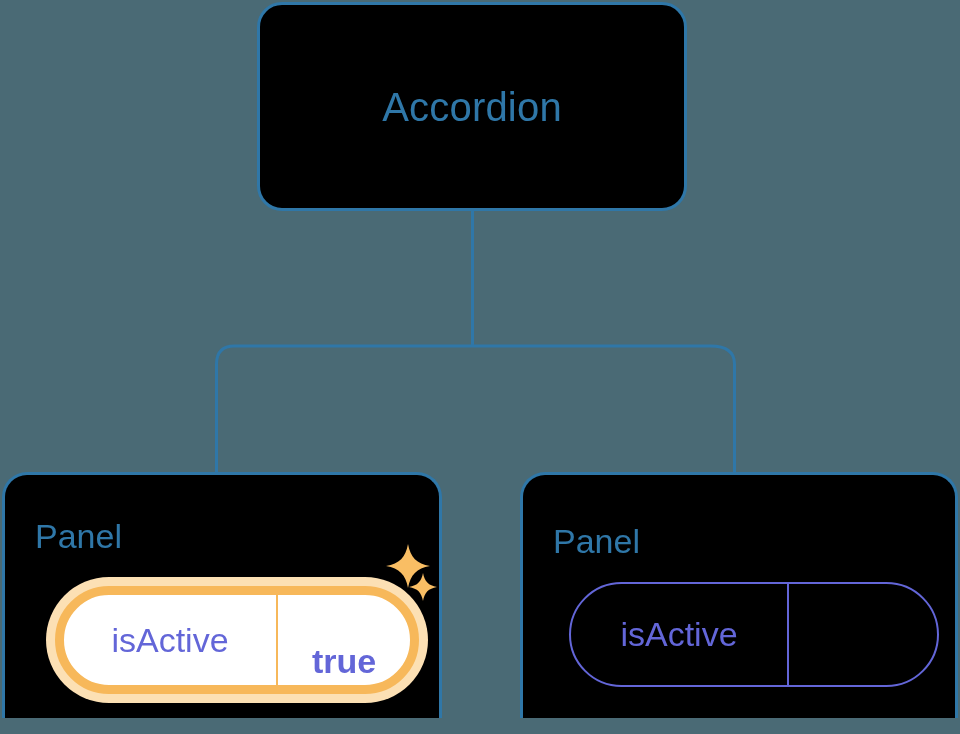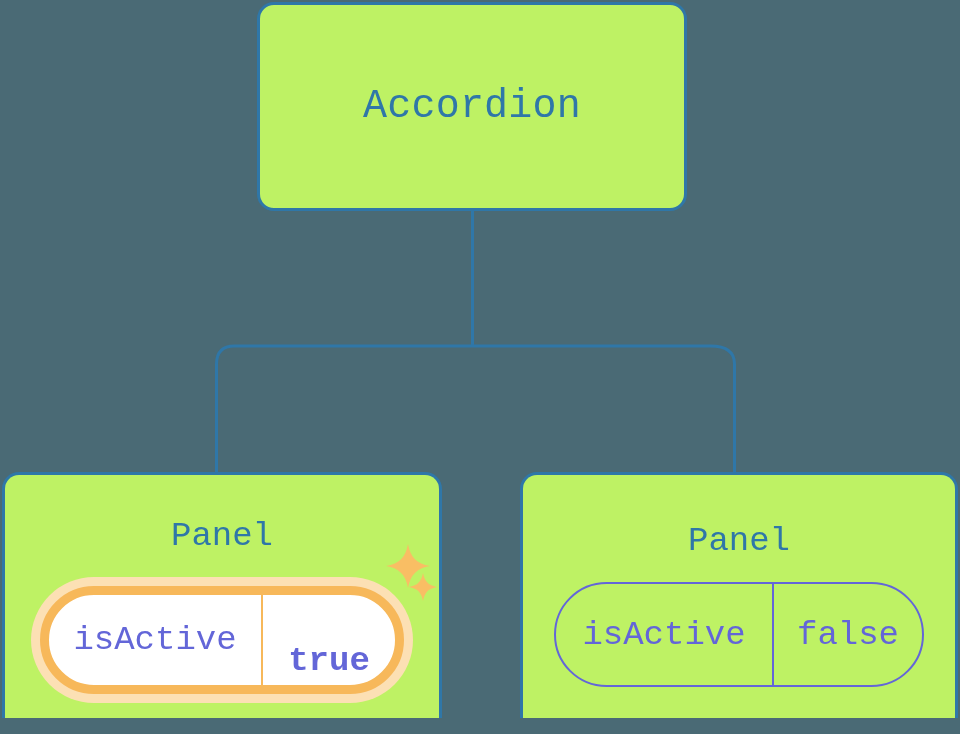--- a/index.html
+++ b/index.html
@@ -25,25 +25,24 @@
     left: 0;
     top: 0;
     width: 960px;
     height: 734px;
     pointer-events: none;
   }
 
   
   .node {
     position: absolute;
-    background: #bef264;
+    background: #000000;
     border: 3px solid #2f77a8;
-    border-radius: 17px;
+    border-radius: 25px;
     box-sizing: border-box;
-    font-family: Liberation Mono, monospace;
   }
   .node-root {
     left: 257px;
     top: 2px;
     width: 430px;
     height: 209px;
     display: flex;
     align-items: center;
     justify-content: center;
   }
@@ -56,21 +55,21 @@
   }
 
   .node-panel {
     top: 472px;
     height: 246px;
     border-bottom-left-radius: 0;
     border-bottom-right-radius: 0;
     border-bottom: none;
     display: flex;
     flex-direction: column;
-    align-items: center;
+    padding-left: 30px;
   }
   .node-panel-left {
     left: 2px;
     width: 440px;
   }
   .node-panel-right {
     left: 520px;
     width: 438px;
   }
   .node-title-panel {
@@ -222,18 +221,17 @@
   <svg class="sparkle sparkle-sm" viewBox="0 0 28 28">
     <path d="M14 0 C15.6 8.6 19.4 12.4 28 14 C19.4 15.6 15.6 19.4 14 28 C12.4 19.4 8.6 15.6 0 14 C8.6 12.4 12.4 8.6 14 0 Z" fill="#f9be64"></path>
   </svg>
 
   <div class="node node-panel node-panel-right">
     <div class="node-title-panel">Panel</div>
 
     <div class="pill-wrap">
       <div class="pill pill-plain">
         <div class="pill-key">isActive</div>
-        <div class="pill-val">false</div>
       </div>
     </div>
   </div>
 
 </div>
 
 </body></html>

